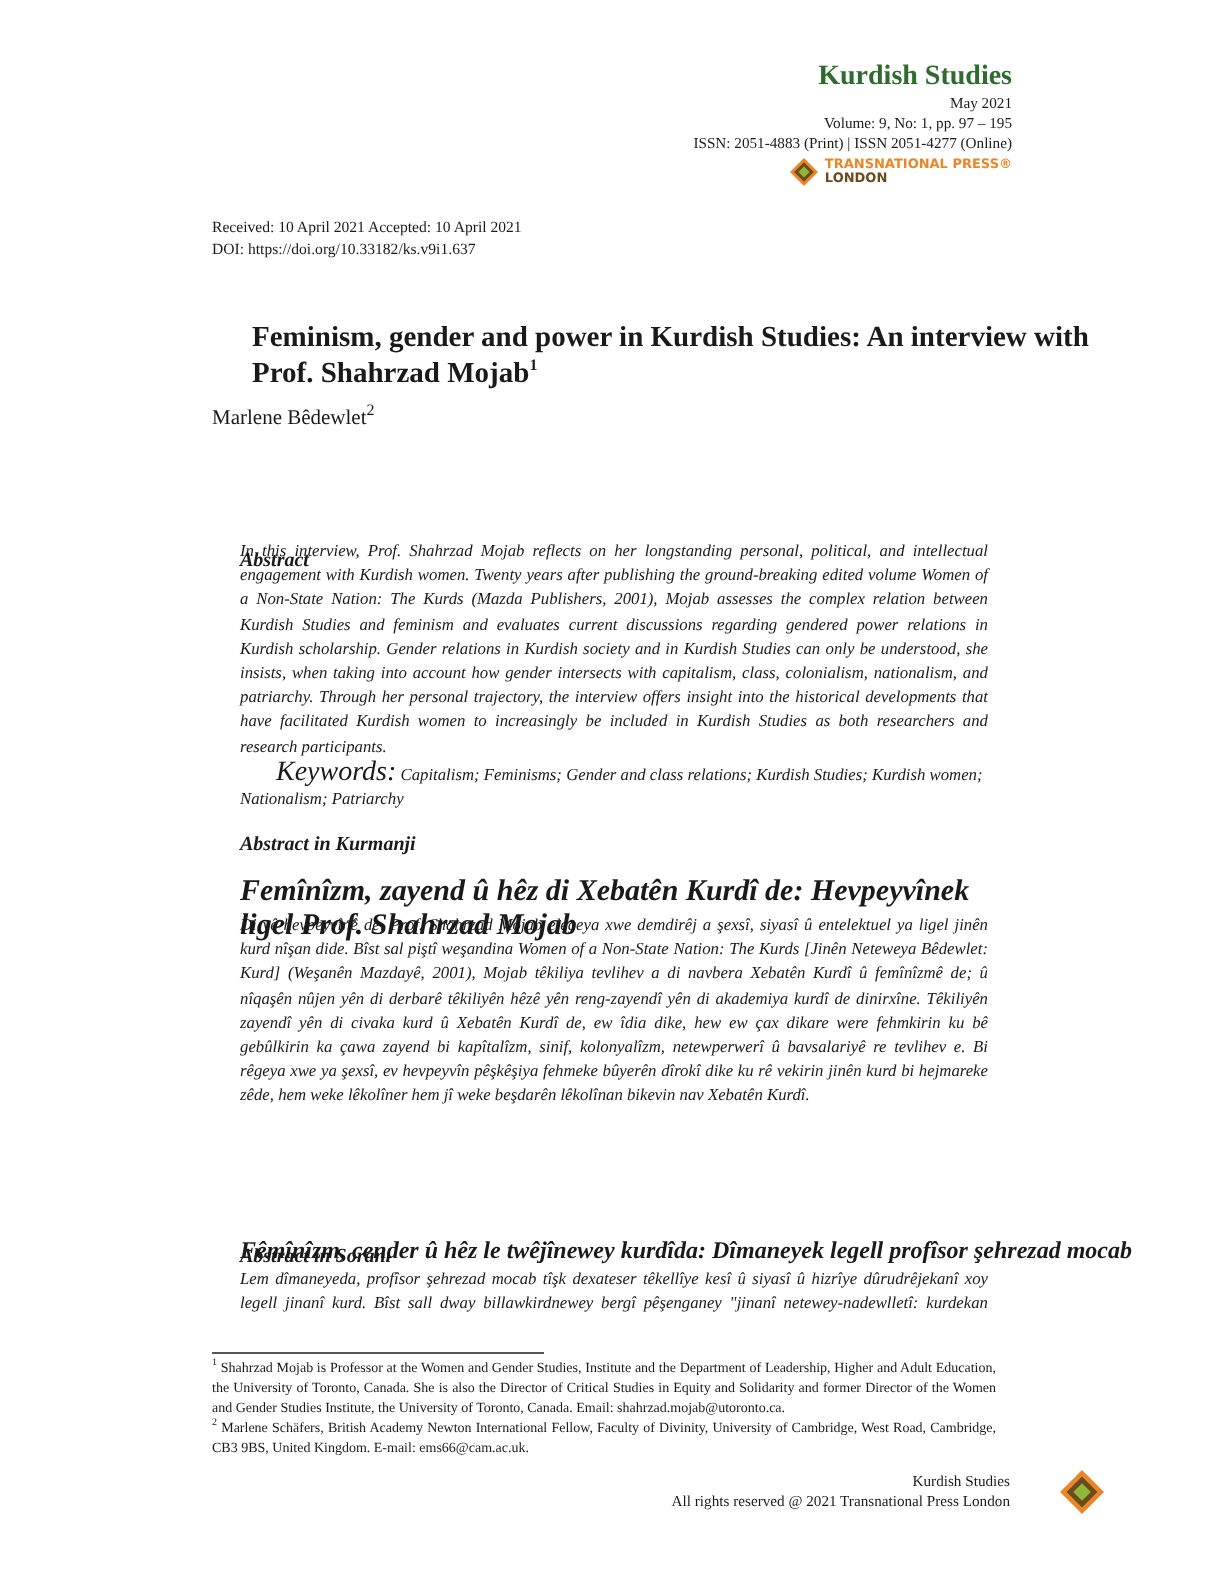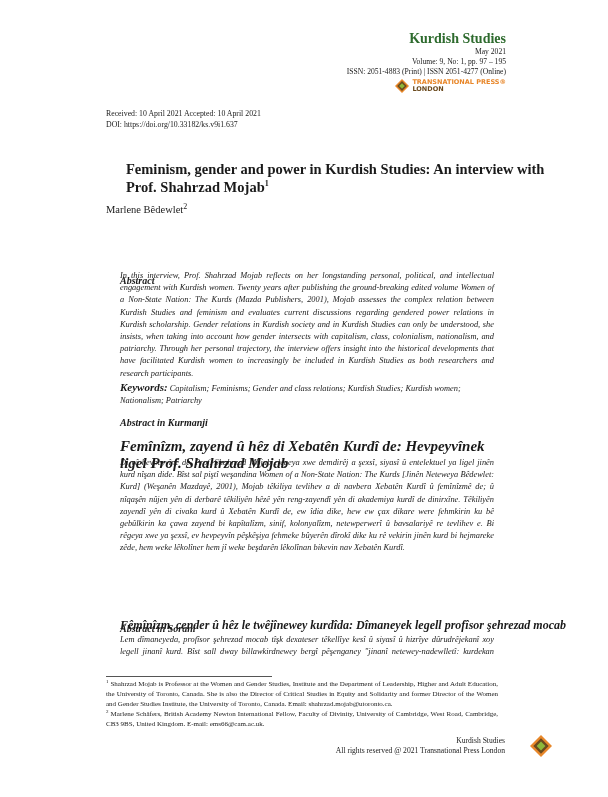--- a/index.html
+++ b/index.html
@@ -24,21 +24,21 @@
   .title sup, .author sup { font-size: 8px; vertical-align: super; line-height: 0; }
   .author { position: absolute; left: 106px; top: 204px; font-size: 10.5px; }
 
   .section { position: absolute; left: 120px; width: 374px; }
   .h-abstract { font-size: 10px; font-weight: bold; font-style: italic; }
   .para { font-size: 8.4px; font-style: italic; line-height: 12.2px; text-align: justify; }
 
   .abstract-h { top: 250px; margin-top: 25px; }
   .abstract-p { top: 270px; }
   .keywords { top: 381px; font-size: 8.4px; line-height: 12px; }
-  .keywords .kw-label { font-weight: bold; font-style: italic; font-size: 11px; }
+  .keywords .kw-label { font-weight: normal; font-style: italic; font-size: 14px; margin-left: 18px; }
   .keywords .kw-list { font-style: italic; }
   .kurmanji-h { top: 417px; }
   .kurmanji-title { top: 438px; font-size: 15px; font-weight: bold; font-style: italic; }
   .kurmanji-p { top: 457px; }
   .sorani-h { top: 623px; }
   .sorani-title { top: 618px; font-size: 12px; font-weight: bold; font-style: italic; white-space: nowrap; }
   .sorani-p { top: 634px; height: 26px; overflow: hidden; }
 
   .fn-rule { position: absolute; left: 106px; top: 676px; width: 166px; height: 0;
              border-top: 1px solid #555; }

